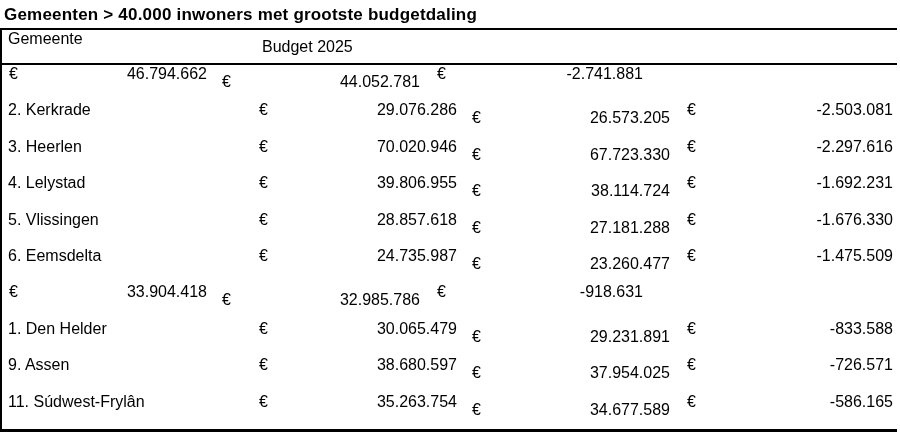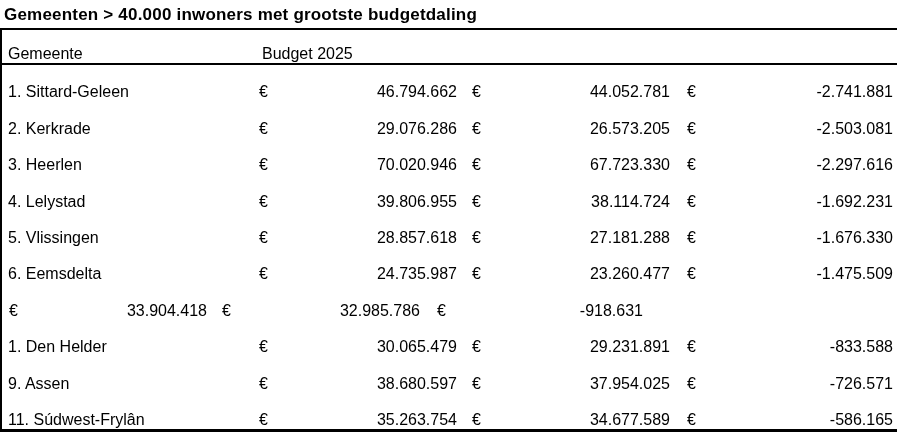--- a/index.html
+++ b/index.html
@@ -27,21 +27,21 @@
     width: 897px;
   }
   .table-box {
     box-sizing: border-box;
     width: 897px;
     border-left: 2px solid #000000;
     border-bottom: 3px solid #000000;
   }
   .tr {
     display: flex;
-    align-items: flex-end;
+    align-items: flex-start;
     height: 36.4px;
     font-size: 16px;
   }
   .tr.header {
     height: 33px;
     border-bottom: 2px solid #000000;
   }
   .td { box-sizing: border-box; }
   .td.name {
     width: 250px;
@@ -49,42 +49,41 @@
     white-space: nowrap;
     overflow: hidden;
   }
   .td.money {
     display: flex;
     justify-content: space-between;
     align-items: center;
     white-space: nowrap;
   }
   .td.c2 { width: 210px; padding-left: 7px; padding-right: 5px; }
-  .td.c3 { width: 216px; padding-left: 10px; padding-right: 8px; }
+  .td.c3 { width: 216px; padding-left: 10px; padding-right: 8px; margin-top: 8px; }
   .td.c4 { width: 219px; padding-left: 9px;  padding-right: 4px; }
   .hdr-label { display: block; }
 </style>
 </head>
 <body>
 
 <div class="sheet">
   <div class="title-bar">Gemeenten &gt; 40.000 inwoners met grootste budgetdaling</div>
 
   <div class="table-box">
     <div class="tr header">
       <div class="td name">
         <span class="hdr-label">Gemeente</span>
       </div>
       <div class="td c3">
         <span class="hdr-label">Budget 2025</span>
       </div>
     </div>
     <div id="table-body">
         <div class="tr">
-    <div class="td name">1. Sittard-Geleen</div>
     <div class="td money c2">
       <span>€</span>
       <span>46.794.662</span>
     </div>
     <div class="td money c3">
       <span>€</span>
       <span>44.052.781</span>
     </div>
     <div class="td money c4">
       <span>€</span>

